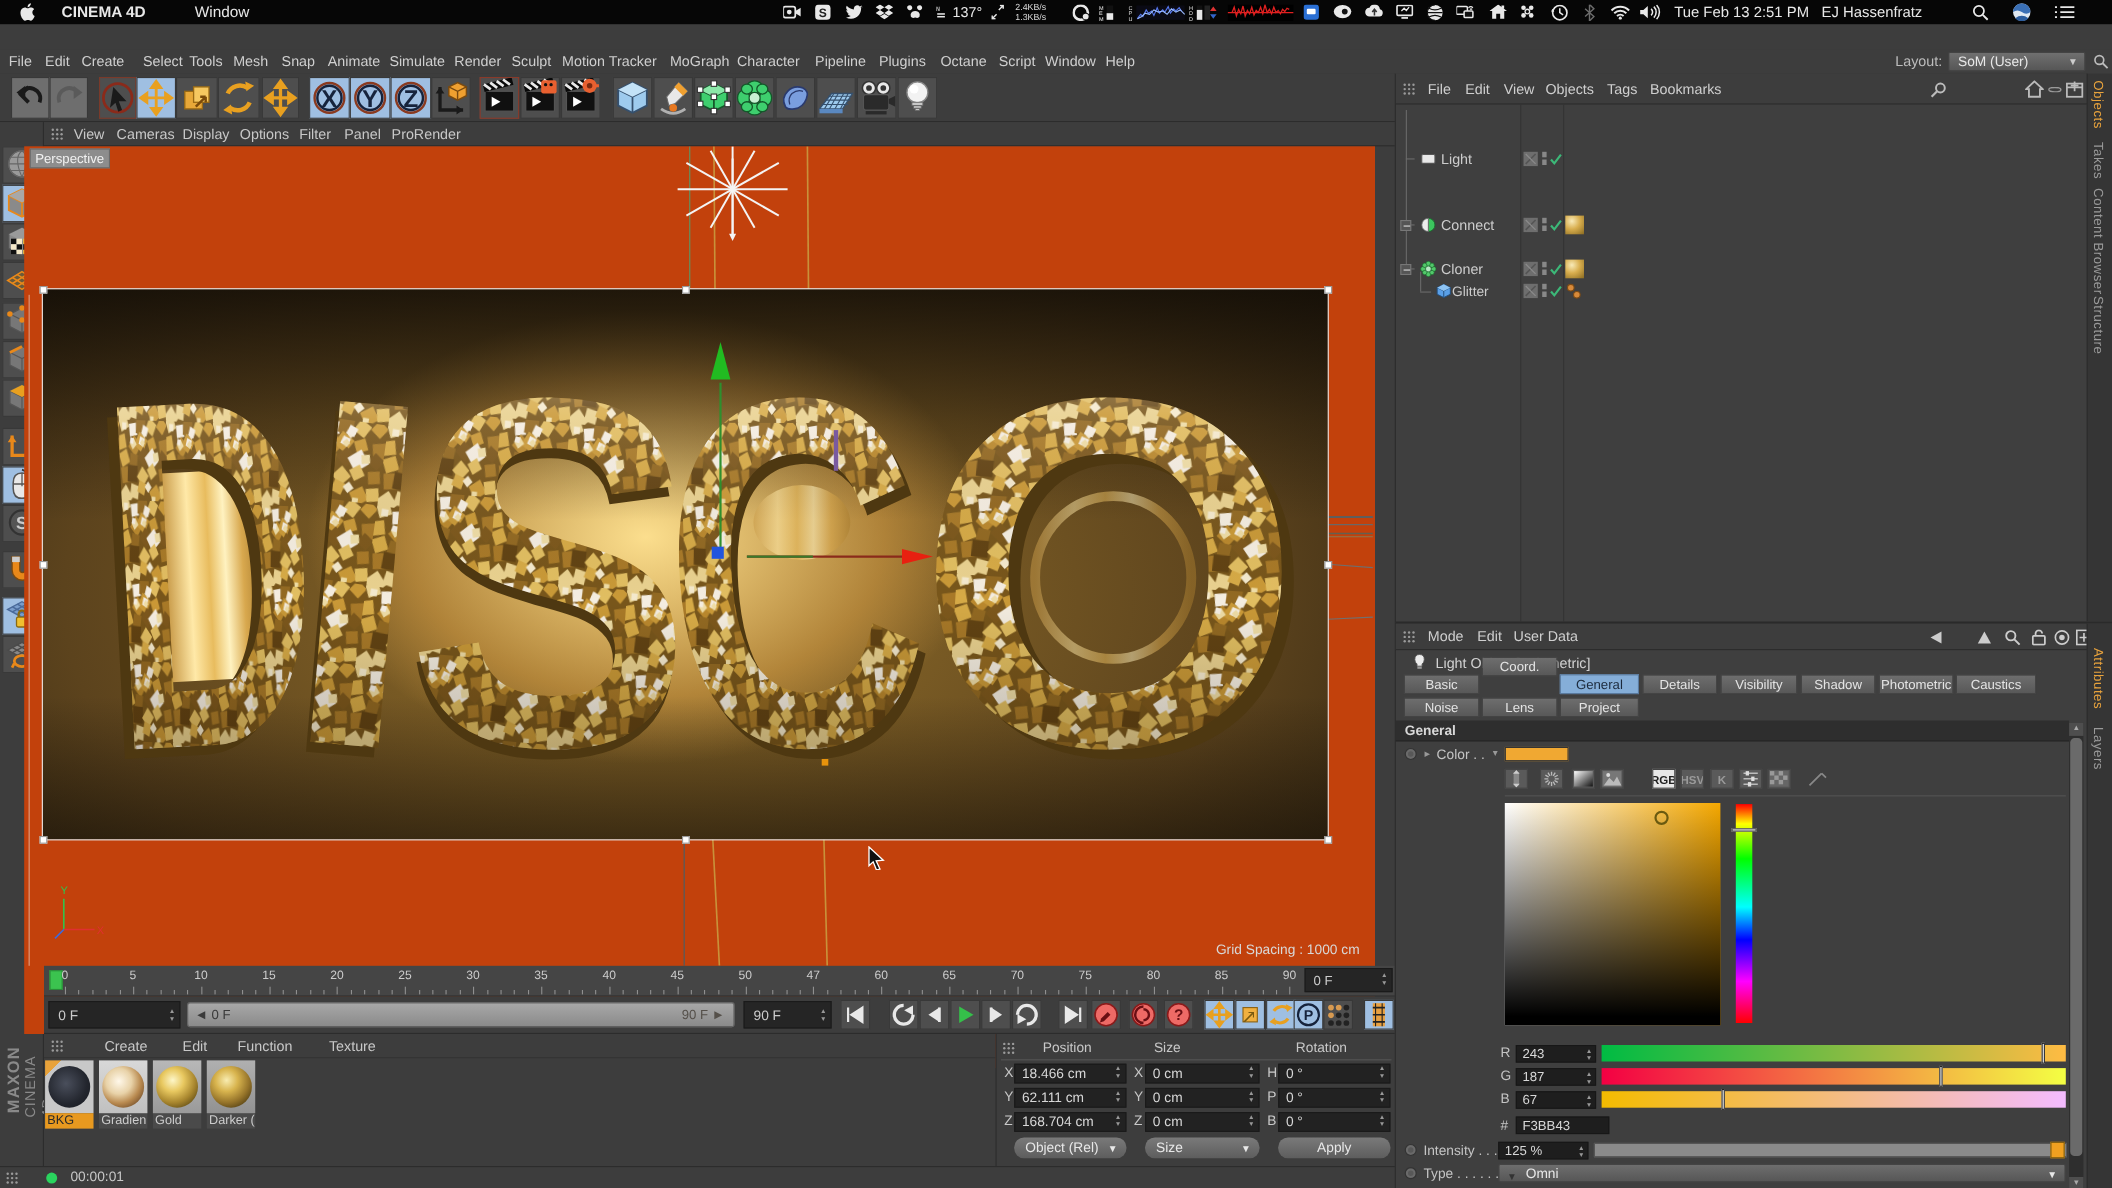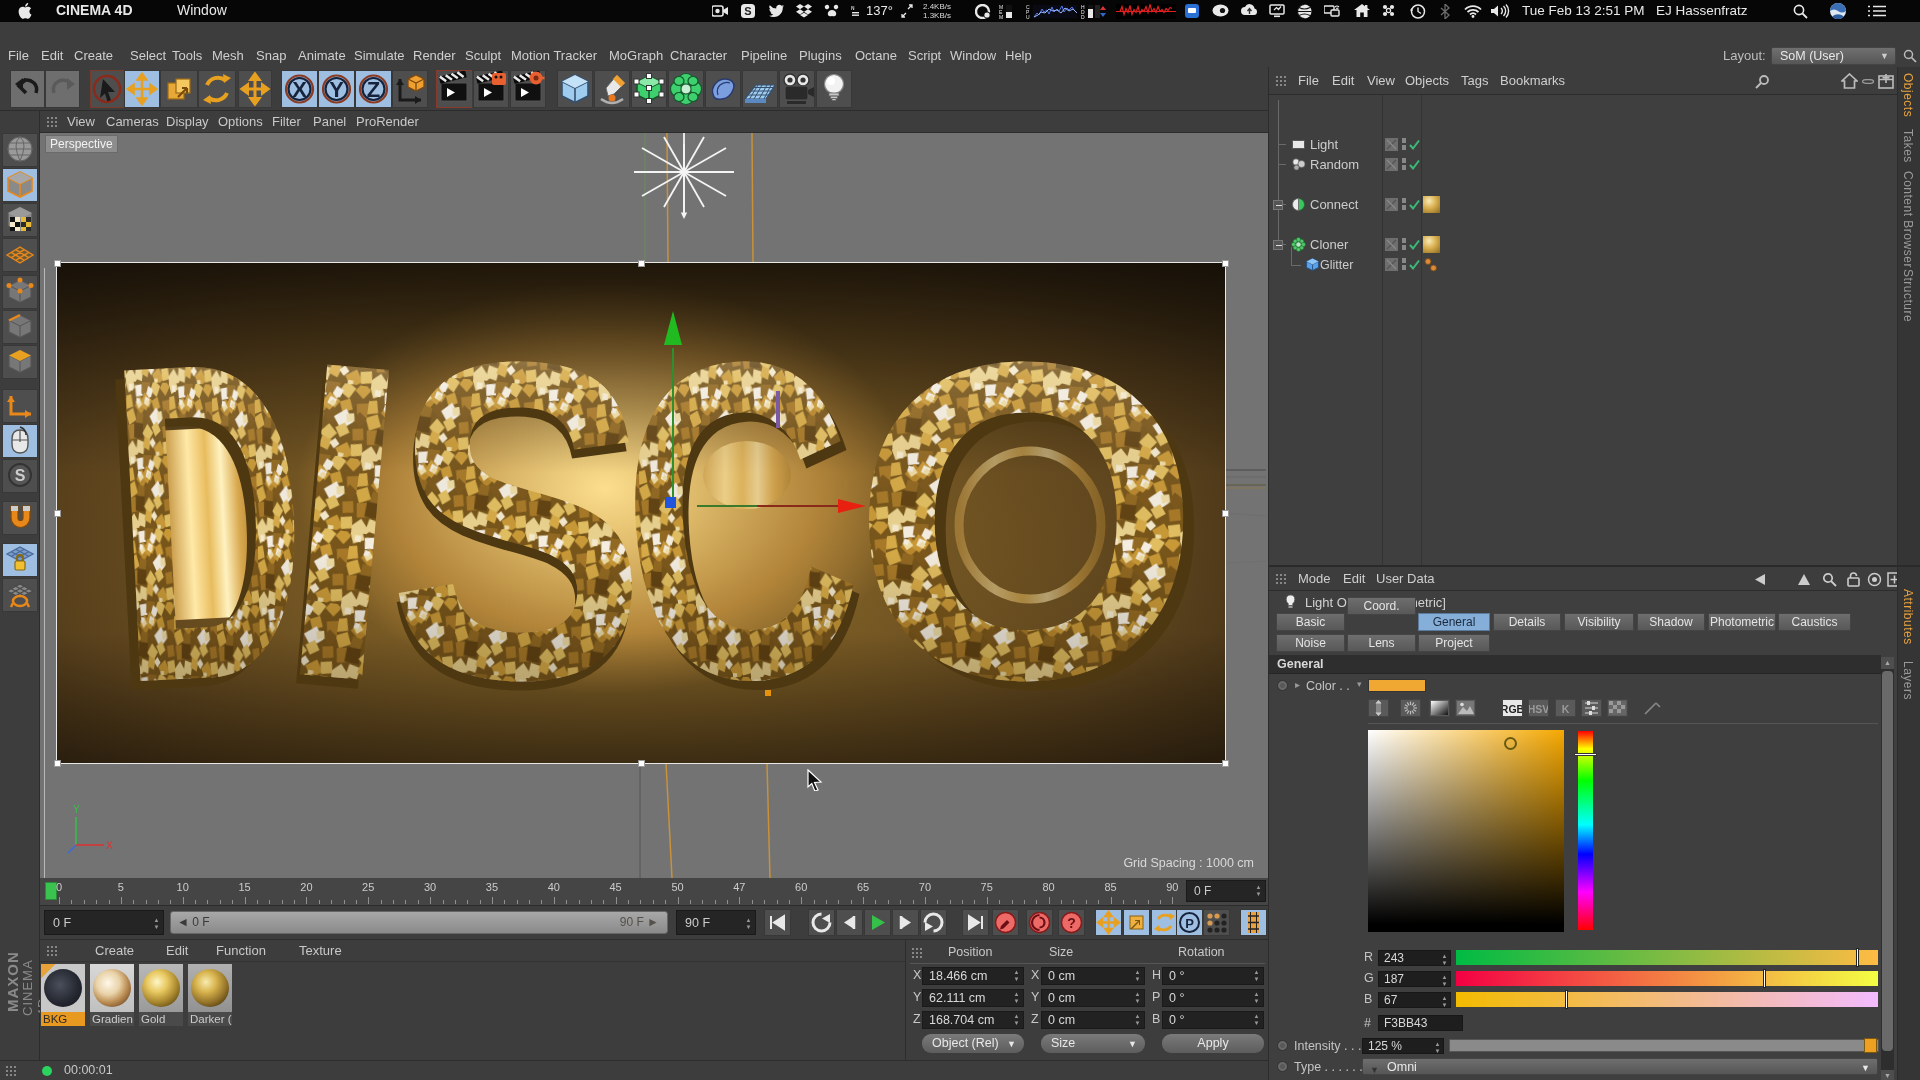--- a/index.html
+++ b/index.html
@@ -19,21 +19,21 @@
 
 #toolbar{position:absolute;left:0;top:67px;width:1920px;height:44px;background:#3d3d3d;border-bottom:1px solid #2c2c2c}
 .tbtn{position:absolute;top:3px;height:38px;background:#4e4e4e;border:1px solid #383838}
 .tbl{background:#9fbfe2!important}
 
 #leftcol{position:absolute;left:0;top:111px;width:40px;height:949px;background:#3d3d3d;border-right:1px solid #2c2c2c}
 .lbtn{position:absolute;left:2px;width:36px;height:34px;background:#4e4e4e;border:1px solid #383838}
 
 #vpmenu{position:absolute;left:40px;top:111px;width:1228px;height:22px;background:#3d3d3d;color:#c8c8c8;font-size:13px;border-bottom:1px solid #2c2c2c}
 #vpmenu span{position:absolute;top:3px}
-#viewport{position:absolute;left:40px;top:133px;width:1228px;height:838px;background:#737373;overflow:hidden}
+#viewport{position:absolute;left:22px;top:133px;width:1228px;height:838px;background:#c2410c;overflow:hidden}
 #plane{position:absolute;left:17px;top:130px;width:1168px;height:500px;background:#8a6a33;outline:1px solid #e8e8e8}
 .hdl{position:absolute;width:7px;height:7px;background:#fff;border:1px solid #999}
 
 #ruler{position:absolute;left:40px;top:878px;width:1228px;height:28px;background:#454545;border-bottom:1px solid #2c2c2c}
 #ruler .tnum{position:absolute;top:3px;width:20px;text-align:center;font-size:11px;color:#ccc}
 #ruler .tick{position:absolute;bottom:1px;width:1px;background:#909090}
 #playbar{position:absolute;left:40px;top:906px;width:1228px;height:34px;background:#3d3d3d;border-bottom:1px solid #2c2c2c}
 .pbtn{position:absolute;top:3px;width:27px;height:27px;background:#4e4e4e;border:1px solid #383838}
 
 #maxonstrip{position:absolute;left:0;top:940px;width:40px;height:120px;background:#3d3d3d;border-right:1px solid #2c2c2c}
@@ -1085,38 +1085,20 @@
         <div style="position:absolute;left:116px;top:3px;width:13px;height:13px;background:#6e6e6e"><svg width="13" height="13">
             <path d="M2 11 L11 2" stroke="#555" stroke-width="1.5"></path>
             <path d="M2 2 L11 11" stroke="#8a8a8a" stroke-width="1.2"></path>
           </svg></div>
         <div style="position:absolute;left:133px;top:3px;width:4px;height:5px;background:#888"></div>
         <div style="position:absolute;left:133px;top:10px;width:4px;height:5px;background:#888"></div>
         <svg style="position:absolute;left:139px;top:3px" width="13" height="13">
           <path d="M2 7 L5 10.5 L11 2.5" stroke="#3cb878" stroke-width="2" fill="none"></path>
         </svg>
       </div>
-<div class="orow" style="top:88px">
-        <div style="position:absolute;left:9px;top:9px;width:8px;height:1px;background:#6a6a6a"></div>
-        <div style="position:absolute;left:22px;top:2px"><svg width="15" height="15">
-            <circle cx="5" cy="5" r="3.2" fill="#e8e8e8" stroke="#555" stroke-width=".7"></circle>
-            <circle cx="10.5" cy="7" r="3.6" fill="#ccc" stroke="#555" stroke-width=".7"></circle>
-            <circle cx="5.5" cy="10.5" r="2.6" fill="#aaa" stroke="#555" stroke-width=".7"></circle>
-          </svg></div>
-        <span style="position:absolute;left:41px;top:2px;color:#ccc">Random</span>
-        <div style="position:absolute;left:116px;top:3px;width:13px;height:13px;background:#6e6e6e"><svg width="13" height="13">
-            <path d="M2 11 L11 2" stroke="#555" stroke-width="1.5"></path>
-            <path d="M2 2 L11 11" stroke="#8a8a8a" stroke-width="1.2"></path>
-          </svg></div>
-        <div style="position:absolute;left:133px;top:3px;width:4px;height:5px;background:#888"></div>
-        <div style="position:absolute;left:133px;top:10px;width:4px;height:5px;background:#888"></div>
-        <svg style="position:absolute;left:139px;top:3px" width="13" height="13">
-          <path d="M2 7 L5 10.5 L11 2.5" stroke="#3cb878" stroke-width="2" fill="none"></path>
-        </svg>
-      </div>
 <div class="orow" style="top:128px">
         <div style="position:absolute;left:9px;top:9px;width:8px;height:1px;background:#6a6a6a"></div>
         <div style="position:absolute;left:22px;top:2px"><svg width="15" height="15">
             <path d="M7.5 1.5 a6 6 0 0 1 0 12 Z" fill="#3cc45e" stroke="#1a6a2e" stroke-width=".8"></path>
             <path d="M7.5 1.5 a6 6 0 0 0 0 12 Z" fill="#ececec" stroke="#666" stroke-width=".8"></path>
           </svg></div>
         <span style="position:absolute;left:41px;top:2px;color:#ccc">Connect</span>
         <div style="position:absolute;left:4px;top:5px;width:10px;height:10px;background:#555;border:1px solid #777">
           <div style="position:absolute;left:2px;top:4px;width:6px;height:1.4px;background:#ddd"></div>
         </div>

